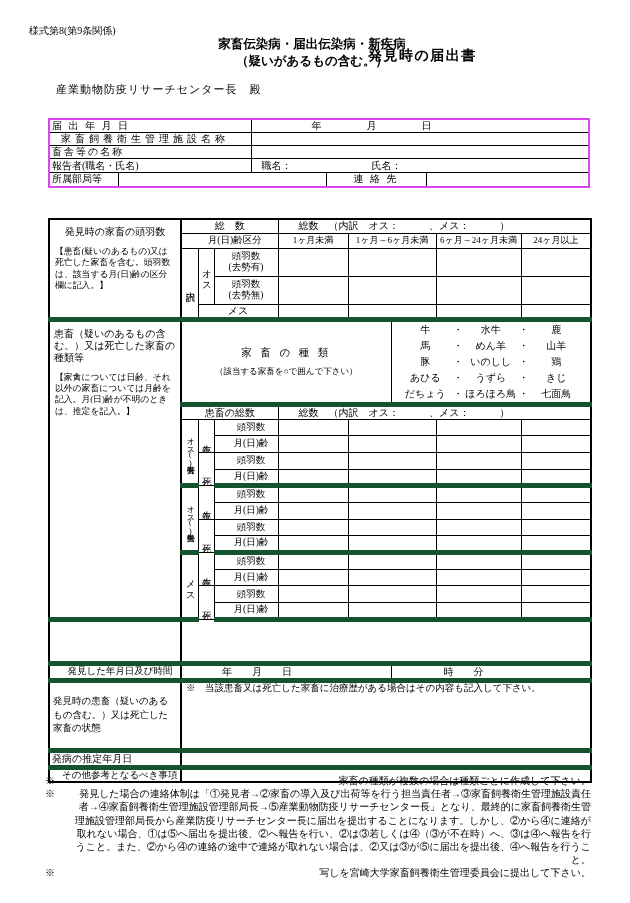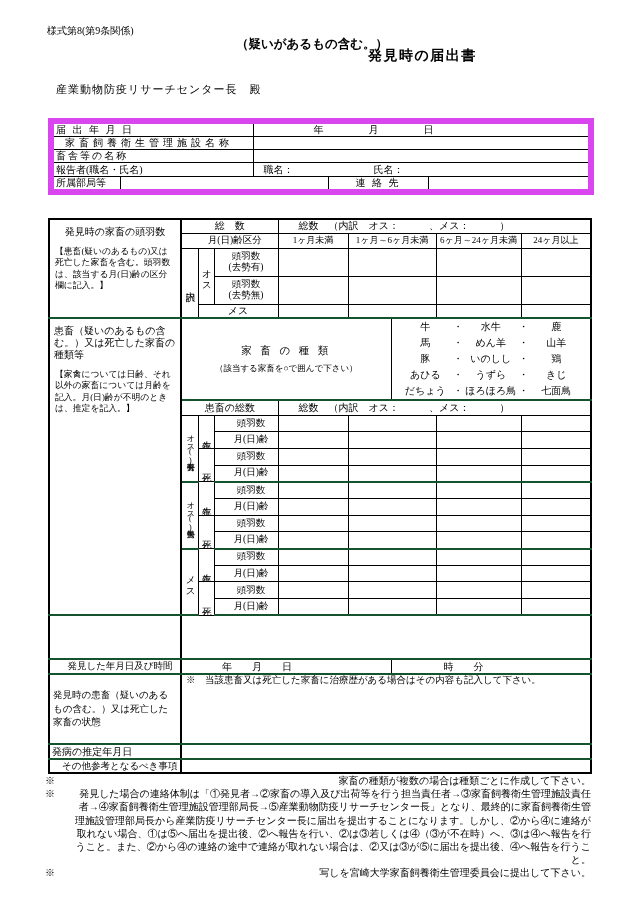--- a/index.html
+++ b/index.html
@@ -1,31 +1,31 @@
 <!DOCTYPE html>
 <html lang="ja"><head>
 <meta charset="utf-8">
 <style>
   html,body{margin:0;padding:0;background:#e8e8e8;}
   .page{position:relative;width:630px;height:903px;background:#ffffff;color:#000;
         font-family:"Liberation Serif","DejaVu Serif",serif;overflow:hidden;}
   .abs{position:absolute;}
-  .form-number{left:47px;top:24px;font-size:10px;}
+  .form-number{left:29px;top:24px;font-size:10px;}
   .title-block{left:160px;top:36px;width:304px;text-align:center;font-weight:bold;
                font-size:12.5px;line-height:1.35;}
   .title-right{left:368px;top:47px;font-weight:bold;font-size:14px;letter-spacing:1.5px;}
   .addressee{left:56px;top:82px;font-size:11px;letter-spacing:1px;}
   .statement{left:0;top:194px;width:630px;text-align:center;font-size:10.5px;}
 
   table{border-collapse:collapse;table-layout:fixed;position:absolute;background:#fff;}
   td{border:1px solid #000;font-size:10px;padding:0 2px;text-align:center;
      vertical-align:middle;overflow:hidden;line-height:1.2;}
-  .t1{left:48px;top:118px;width:540px;border:6px solid #d946ef;}
+  .t1{left:48px;top:118px;width:540px;border:2px solid #d946ef;}
   .t2{left:48px;top:218px;width:542px;border:2px solid #000;}
-  .bb2{border-bottom:2px solid #14532d;}
+  .bb2{border-bottom:5px solid #14532d;}
   .br2{border-right:2px solid #000;}
   .left{text-align:left;}
   .track{letter-spacing:4px;padding-left:11px;}
   .track2{letter-spacing:2px;}
   .f9{font-size:9px;}
   .f95{font-size:9.5px;padding-left:12px;}
   .rh13{height:13px;}.rh14{height:14px;}.rh15{height:15px;}.rh28{height:28px;}
   .rh80{height:80px;}.rh17{height:16.7px;}.rh44{height:44px;}.rh70{height:70px;}
   .vcell{padding:0;}
   .vtext{writing-mode:vertical-rl;text-orientation:upright;display:inline-block;
@@ -53,20 +53,21 @@
   .fn-t{flex:1;text-align:right;}
 </style>
 </head>
 <body>
 
 <div class="page">
 
   <div class="abs form-number">様式第8(第9条関係)</div>
 
   <div class="abs title-block">
+    <div>家畜伝染病・届出伝染病・新疾病</div>
     <div>（疑いがあるもの含む。）</div>
   </div>
   <div class="abs title-right">発見時の届出書</div>
 
   <div class="abs addressee">産業動物防疫リサーチセンター長　殿</div>
 
   <table class="t1">
     <colgroup>
         <col style="width:69px">
         <col style="width:133px">

